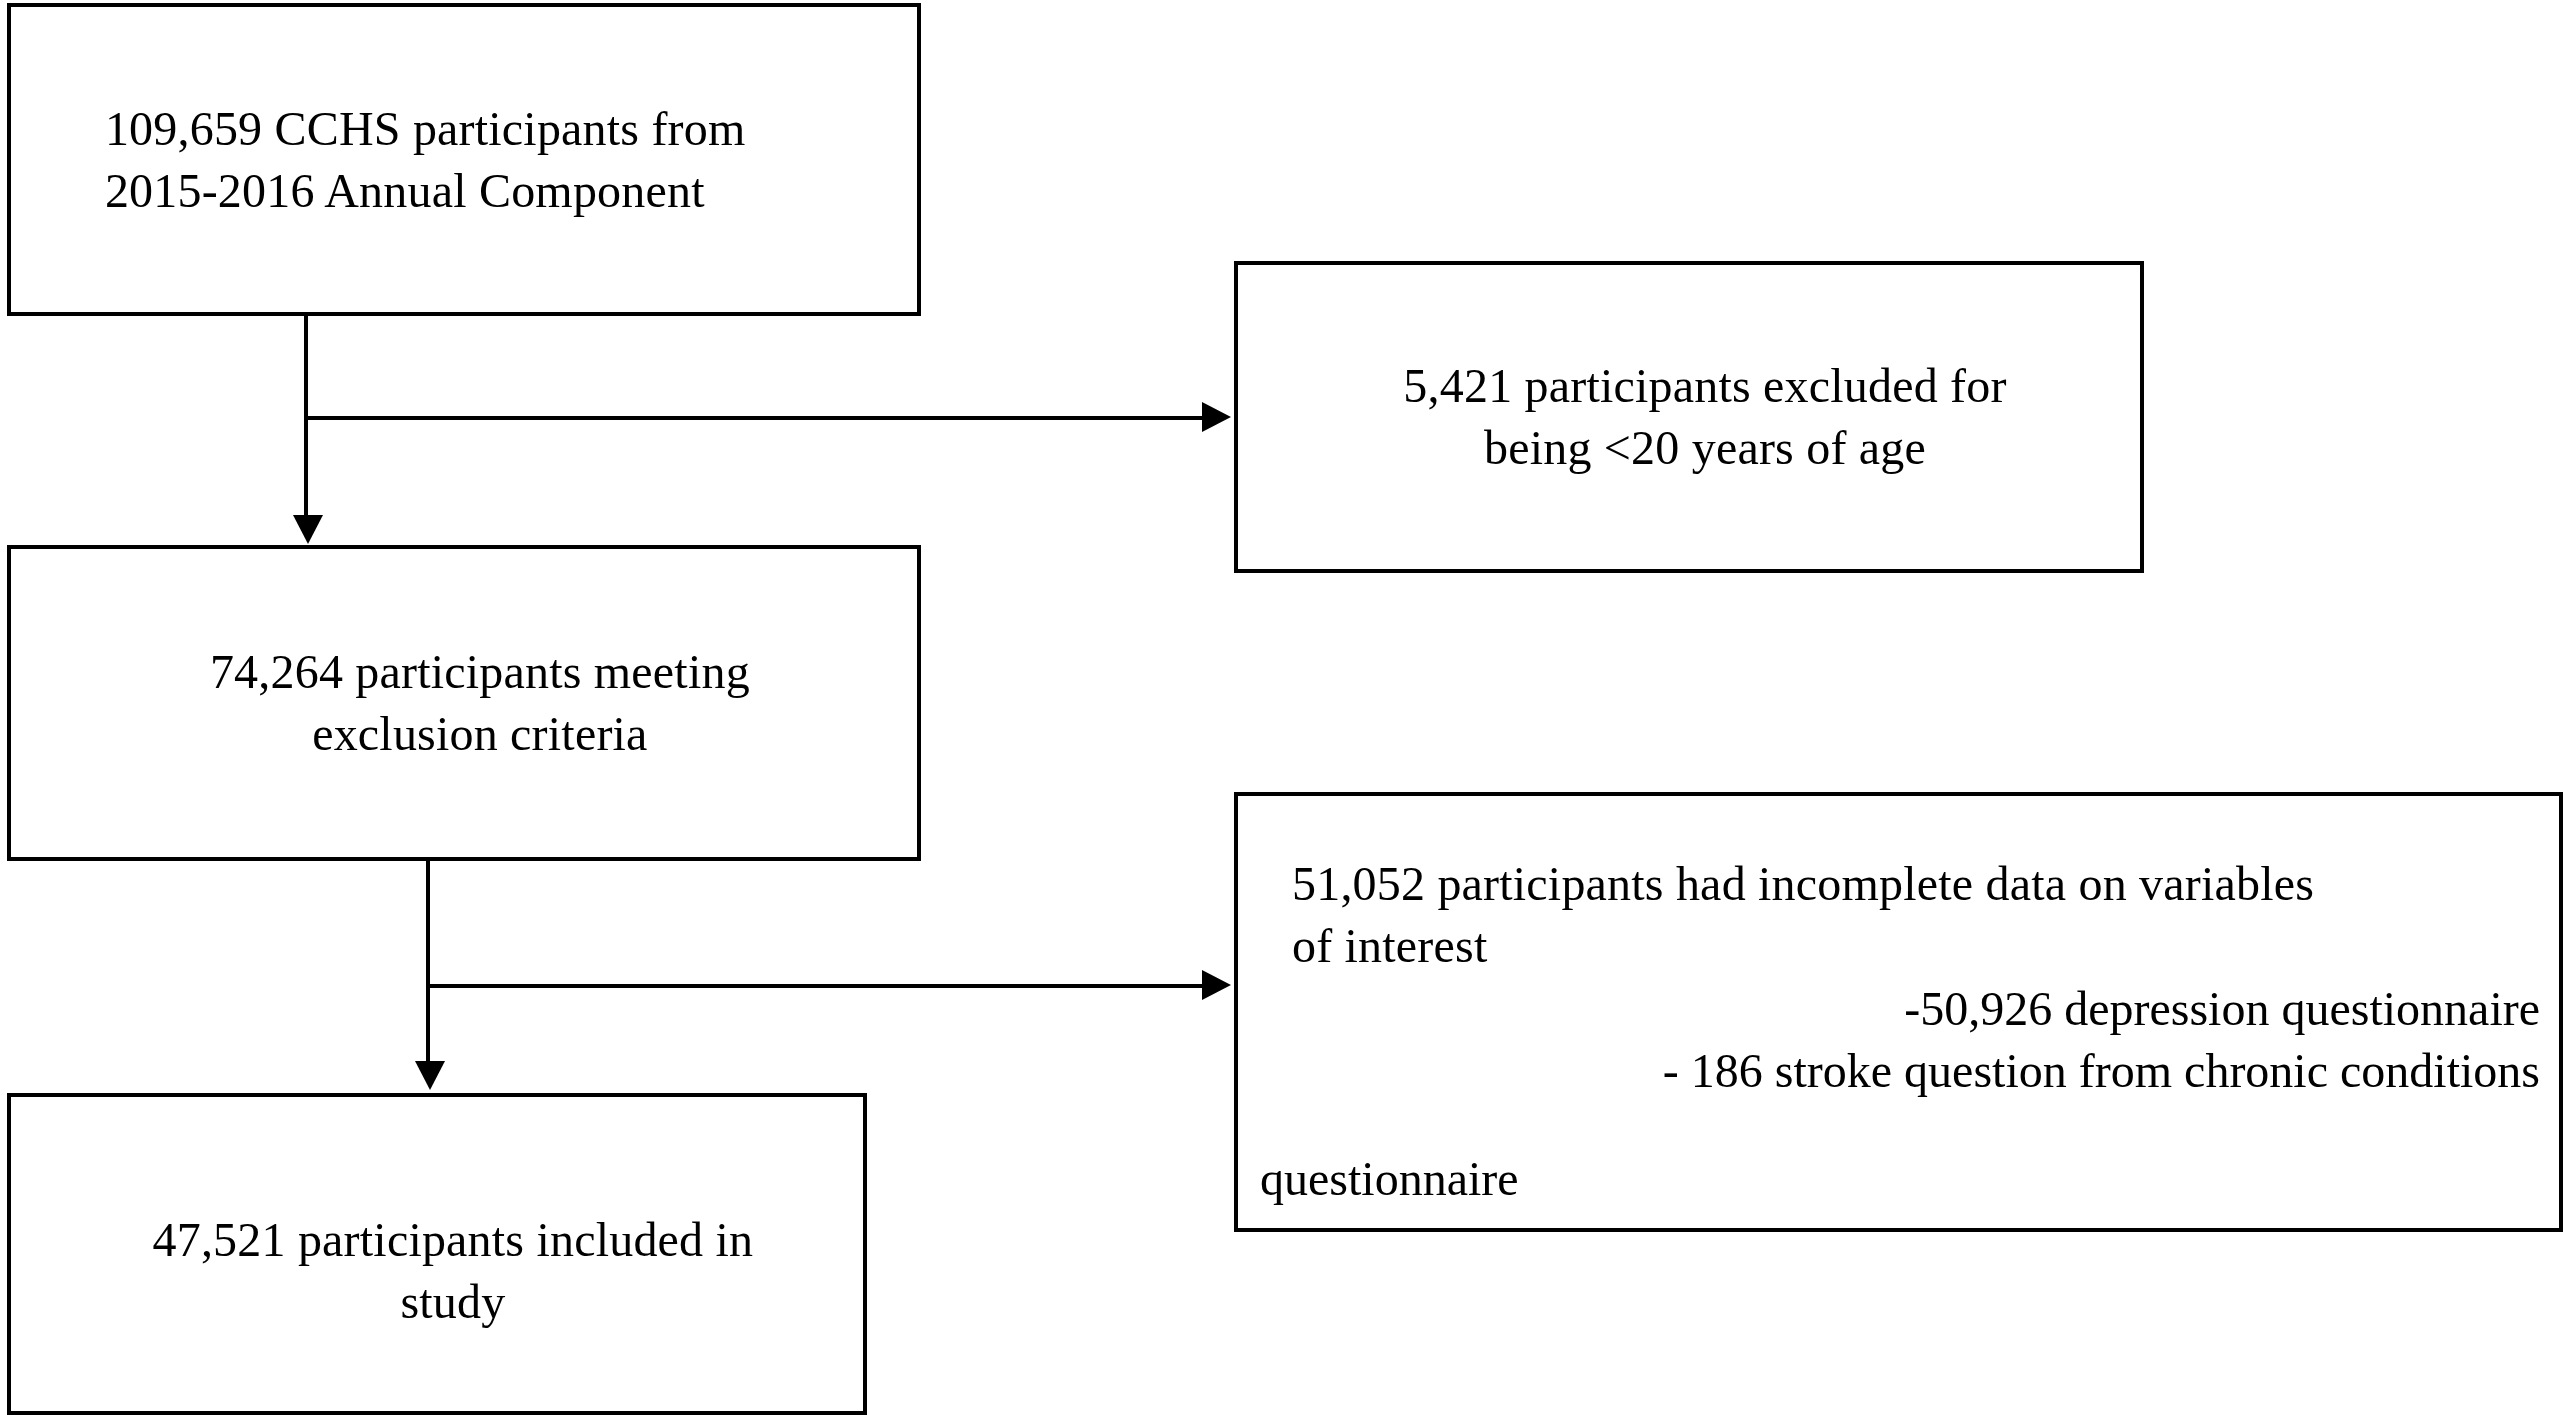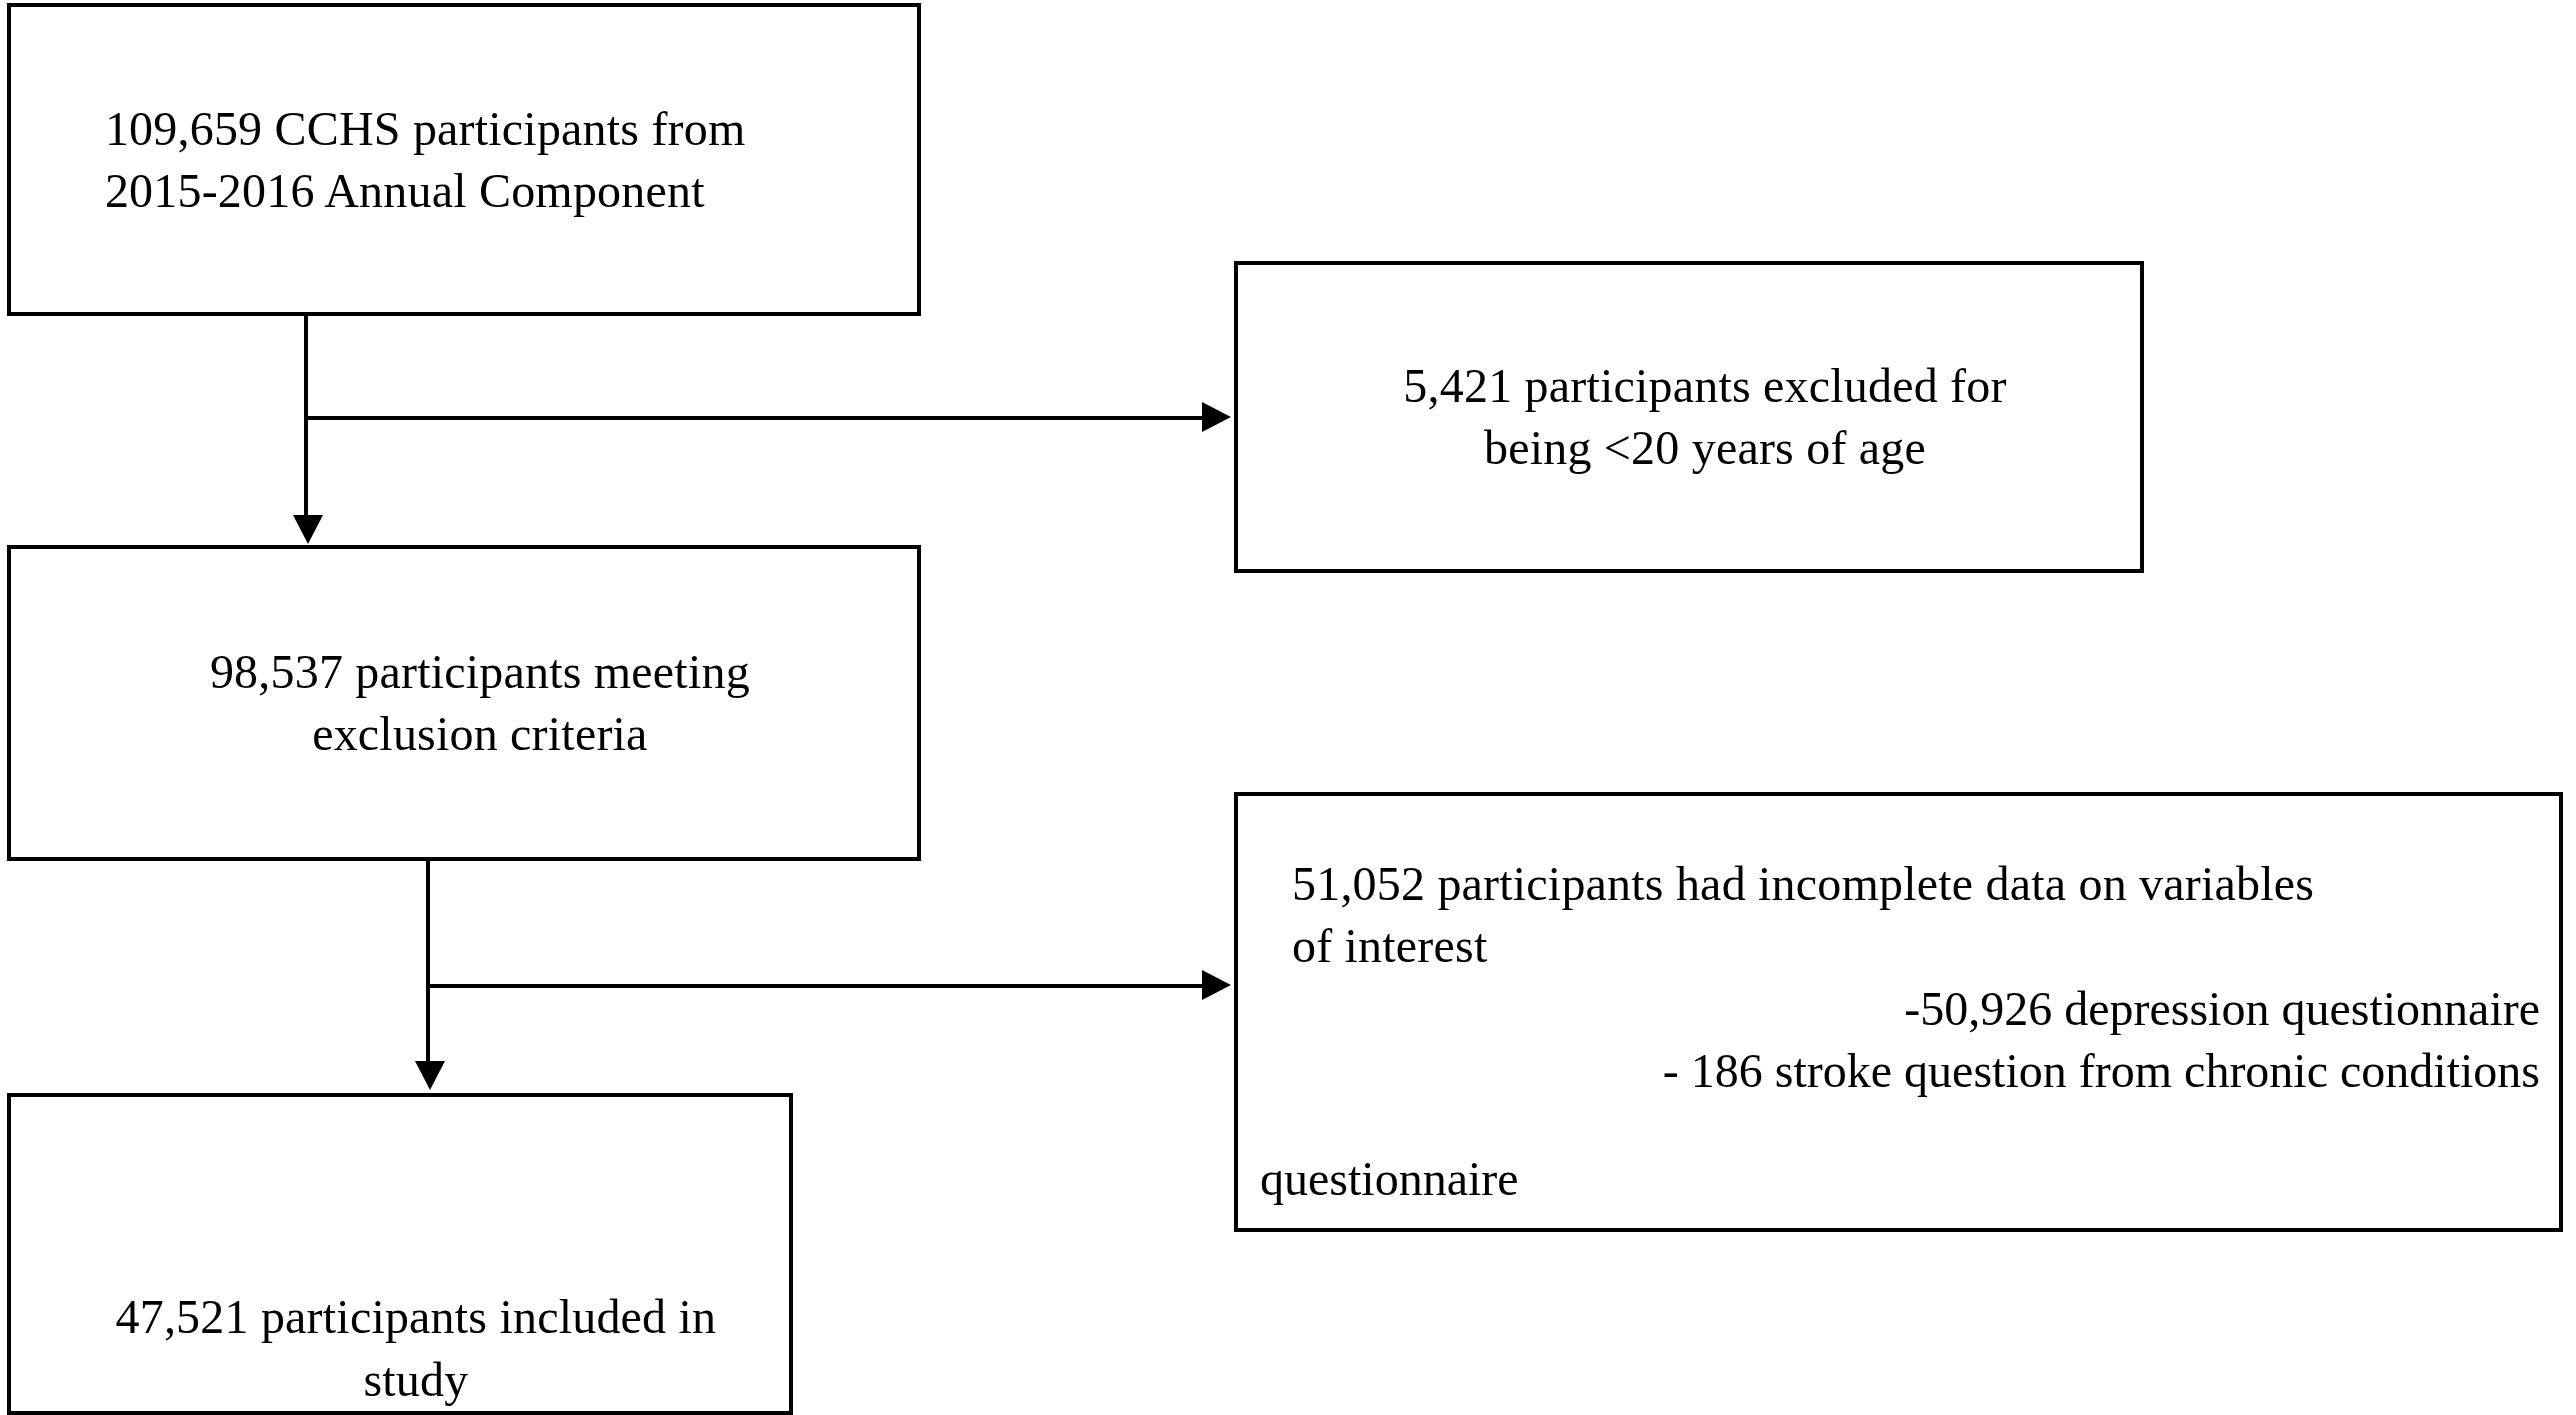--- a/index.html
+++ b/index.html
@@ -102,25 +102,25 @@
   .trailing-wrap {
     font-size: 48px;
     line-height: 1.30;
     margin-top: 45px;
   }
 
   
   #box-included {
     left: 6.9px;
     top: 1093px;
-    width: 786px;
+    width: 860px;
     height: 322px;
     padding: 0 34px;
     border-bottom-width: 4.3px;
-    justify-content: flex-end;
+    justify-content: flex-start;
   }
   #box-included .box-text {
     text-align: center;
     margin-top: 112px;
   }
 
   
   .connector {
     position: absolute;
     background: #000000;
@@ -171,21 +171,21 @@
     <div class="box-text">109,659 CCHS participants from
 2015-2016 Annual Component</div>
   </div>
 
   <div class="flow-box" id="box-excluded-age">
     <div class="box-text">5,421 participants excluded for
 being &lt;20 years of age</div>
   </div>
 
   <div class="flow-box" id="box-eligible">
-    <div class="box-text">98,537 participants meeting
+    <div class="box-text">74,264 participants meeting
 exclusion criteria</div>
   </div>
 
   <div class="flow-box" id="box-excluded-data">
     <div class="box-text intro">51,052 participants had incomplete data on variables
 of interest</div>
     <ul class="bullet-list">
       <li class="bullet-row">
         <span class="bullet-mark">-</span><span>50,926 depression questionnaire</span>
       </li>

